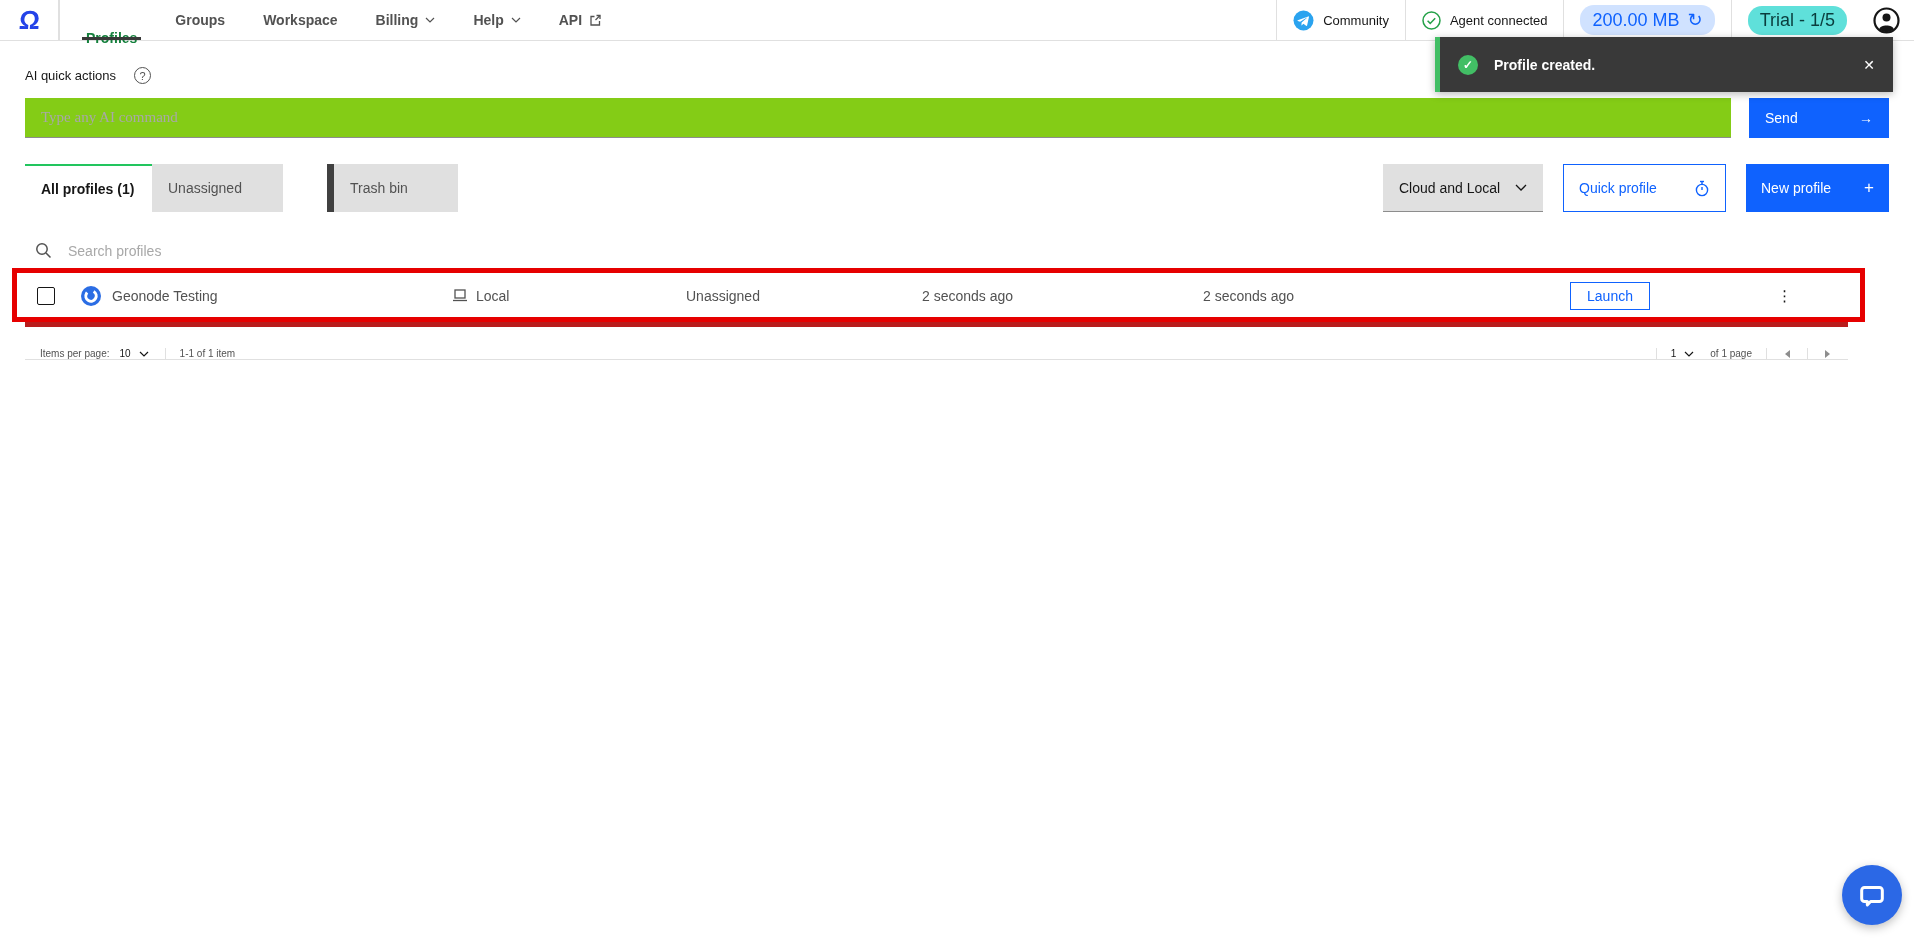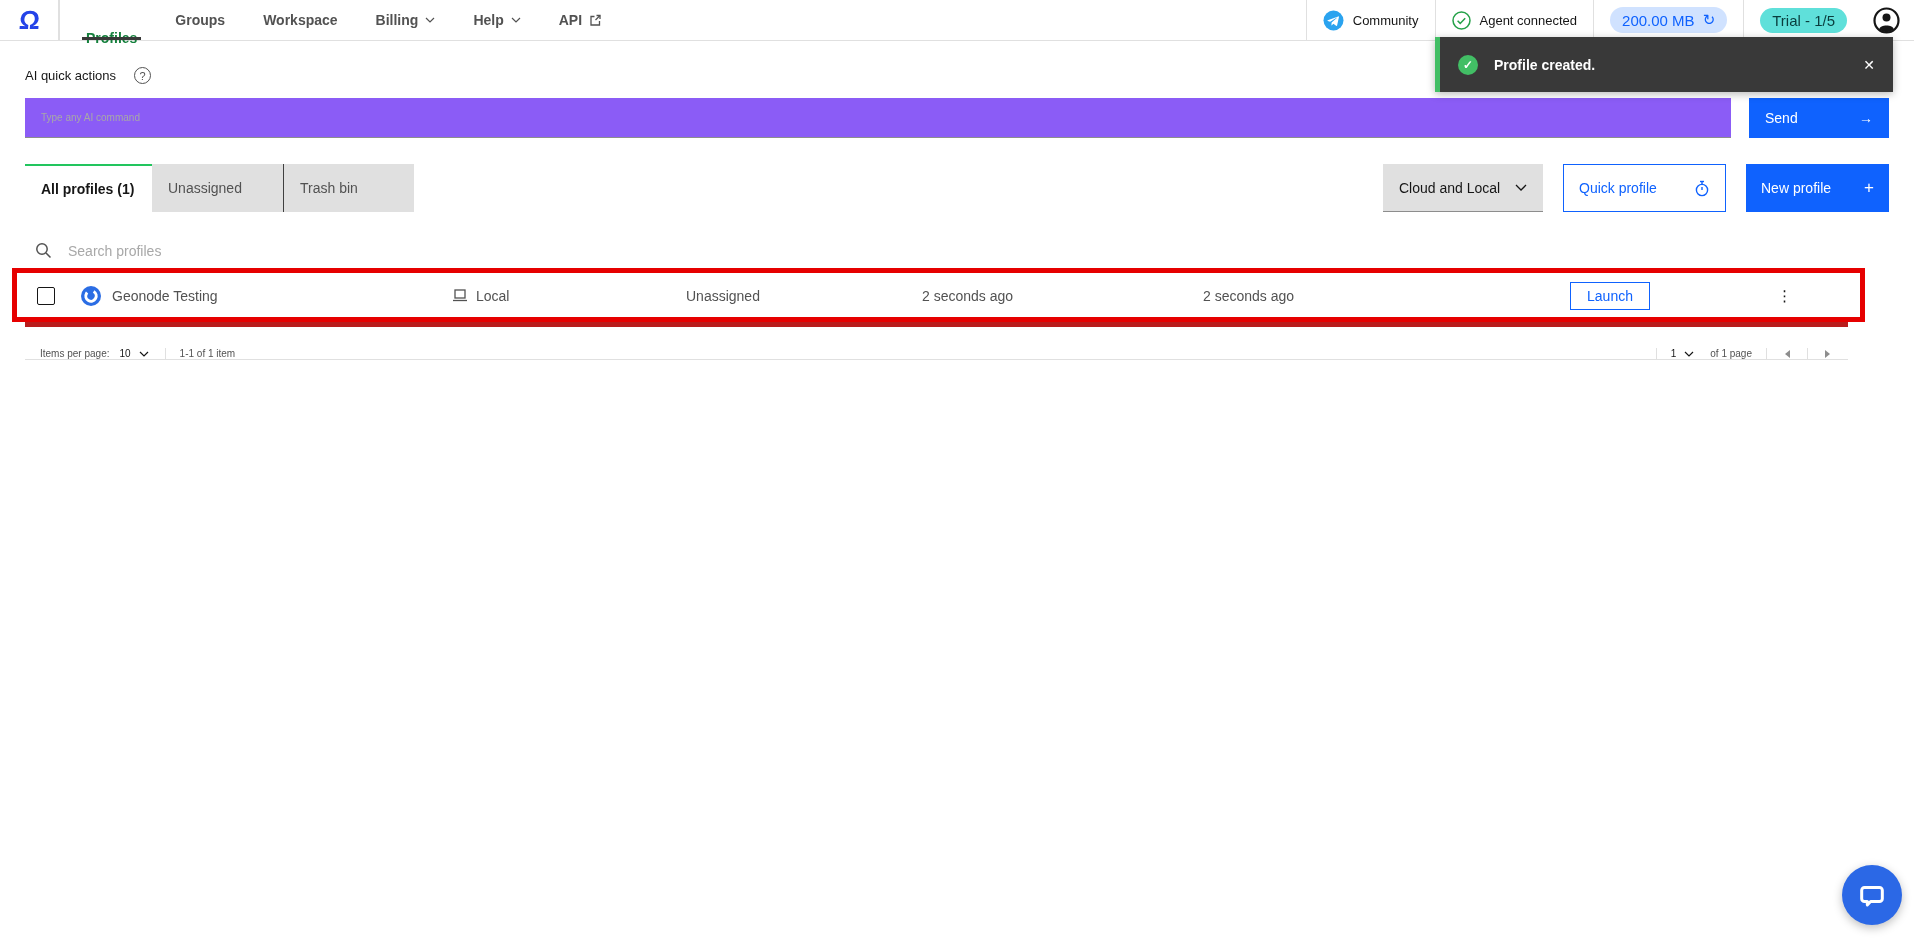--- a/index.html
+++ b/index.html
@@ -14,51 +14,51 @@
   .logo-box { width:58px; display:flex; align-items:center; justify-content:center; }
   .logo-glyph { font-size:26px; font-weight:bold; color:#2443e8; transform:skewX(-4deg); }
   .account { display:flex; align-items:center; gap:10px; padding:0 22px; cursor:pointer; }
   .account-email { font-size:14px; color:#525252; }
   .nav { display:flex; align-items:stretch; gap:38px; margin-left:26px; }
   .nav-item { display:flex; align-items:center; gap:7px; font-size:14px; color:#525252; cursor:pointer; position:relative;font-weight:bold; }
   .nav-item.active { color:#15803d; font-weight:bold;margin-top:36px; }
   .nav-item.active::after { content:""; position:absolute; left:-4px; right:-4px; bottom:0; height:3px; background:#393939; }
   .topbar-right { margin-left:auto; display:flex; align-items:stretch; }
   .tb-group { display:flex; align-items:center; gap:9px; padding:0 16px; font-size:13px; color:#161616; cursor:pointer; }
-  .pill { border-radius:14px; padding:4px 12px; font-size:15px; display:flex; align-items:center; gap:8px; }
+  .pill { border-radius:14px; padding:4px 12px; font-size:18px; display:flex; align-items:center; gap:8px; }
   .pill-data { background:#d0e2ff; color:#0f62fe; }
   .pill-trial { background:#5fe0da; color:#0a3d3d; }
   .avatar-box { display:flex; align-items:center; padding:0 14px 0 10px; }
   
   .toast { position:absolute; top:37px; right:21px; width:458px; height:55px; background:#393939;
     border-left:5px solid #42be65; box-shadow:0 2px 8px rgba(0,0,0,.28); display:flex; align-items:center;
     gap:16px; padding:0 18px; z-index:20; }
   .toast-check { width:20px; height:20px; min-width:20px; border-radius:50%; background:#42be65; color:#fff;
     display:flex; align-items:center; justify-content:center; font-size:12px; font-weight:bold; }
   .toast-msg { color:#fff; font-size:14px; font-weight:bold; }
   .toast-close { margin-left:auto; color:#fff; font-size:14px; cursor:pointer; }
   
   .main { padding:0 25px; }
   .ai-label-row { margin-top:26px; display:flex; align-items:center; gap:18px; font-size:13px; color:#161616; }
   .help-icon { width:17px; height:17px; border:1px solid #525252; border-radius:50%; color:#525252;
     display:flex; align-items:center; justify-content:center; font-size:11px; cursor:pointer; }
   .ai-row { margin-top:14px; display:flex; gap:18px; }
-  .ai-input { flex:1; height:40px; background:#8b5cf6; border:none; border-bottom:1px solid #8d8d8d;
-    padding:0 16px; font-size:10px; color:#161616; outline:none; font-family:Liberation Sans, sans-serif; }
+  .ai-input { flex:1; height:40px; background:#84cc16; border:none; border-bottom:1px solid #8d8d8d;
+    padding:0 16px; font-size:15px; color:#161616; outline:none; font-family:Liberation Serif, serif; }
   input::placeholder { color:#a8a8a8; }
   .send-btn { width:140px; height:40px; background:#0f62fe; border:none; color:#fff; font-size:14px;
     display:flex; align-items:center; justify-content:space-between; padding:0 16px; cursor:pointer;
     font-family:"Liberation Sans",sans-serif; }
   
   .tabs-row { margin-top:26px; display:flex; justify-content:space-between; align-items:flex-start; }
   .tabs { display:flex; height:48px; }
   .tab { display:flex; align-items:center; padding:0 16px; font-size:14px; cursor:pointer; }
   .tab.active { background:#fff; border-top:2px solid #22c55e; font-weight:bold; color:#161616; min-width:127px; }
   .tab.inactive { background:#e0e0e0; color:#525252; min-width:131px; }
-  .tab.divided { border-left:1px solid #404040; }
+  .tab.divided { border-left:7px solid #404040;margin-left:44px; }
   .toolbar { display:flex; gap:20px; height:48px; }
   .filter-select { width:160px; background:#e0e0e0; border-bottom:1px solid #8d8d8d; display:flex; align-items:center;
     justify-content:space-between; padding:0 16px; font-size:14px; color:#161616; cursor:pointer; }
   .btn-quick { width:163px; background:#fff; border:1px solid #0f62fe; color:#0f62fe; font-size:14px;
     display:flex; align-items:center; justify-content:space-between; padding:0 15px; cursor:pointer;
     font-family:"Liberation Sans",sans-serif; }
   .btn-new { width:143px; background:#0f62fe; border:none; color:#fff; font-size:14px;
     display:flex; align-items:center; justify-content:space-between; padding:0 15px; cursor:pointer;
     font-family:"Liberation Sans",sans-serif; }
   .btn-new .plus { font-size:17px; }

